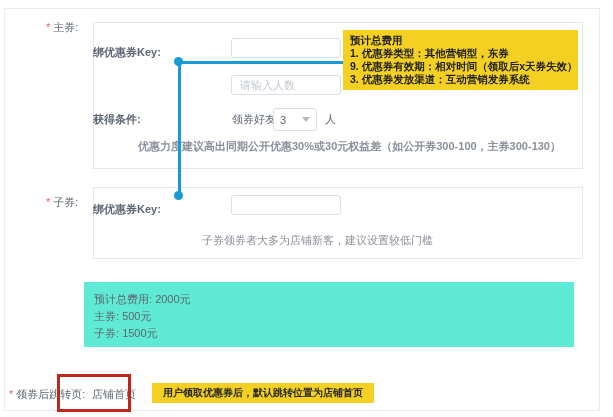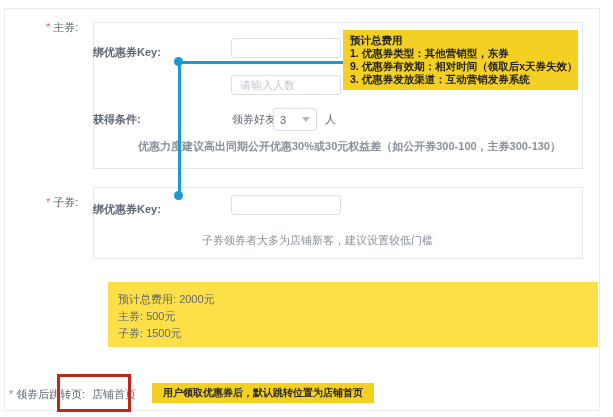--- a/index.html
+++ b/index.html
@@ -40,22 +40,22 @@
     background:#f3d022; padding:4px 7px; z-index:6;
     font-size:10.5px; font-weight:bold; color:#1f1f1f; line-height:13px;
   }
   .tooltip div { white-space:nowrap; }
   .conn { position:absolute; background:#189bd5; z-index:5; }
   .dot {
     position:absolute; width:9px; height:9px; border-radius:50%;
     background:#189bd5; z-index:5;
   }
   .summary {
-    position:absolute; left:108px; top:282px; width:490px; height:65px;
-    background:#fde047; padding:9px 0 0 10px; line-height:17px;
+    position:absolute; left:84px; top:282px; width:490px; height:65px;
+    background:#5eead4; padding:9px 0 0 10px; line-height:17px;
   }
   .red-rect {
     position:absolute; left:57px; top:374px; width:74px; height:38px;
     border:3px solid #bf271b; z-index:7; pointer-events:none; background:transparent;
   }
   .note {
     position:absolute; left:152px; top:383px; height:20px;
     background:#f3d022; padding:4px 11px; font-size:10px; font-weight:bold;
     color:#262626; line-height:12px; white-space:nowrap; z-index:6;
   }

